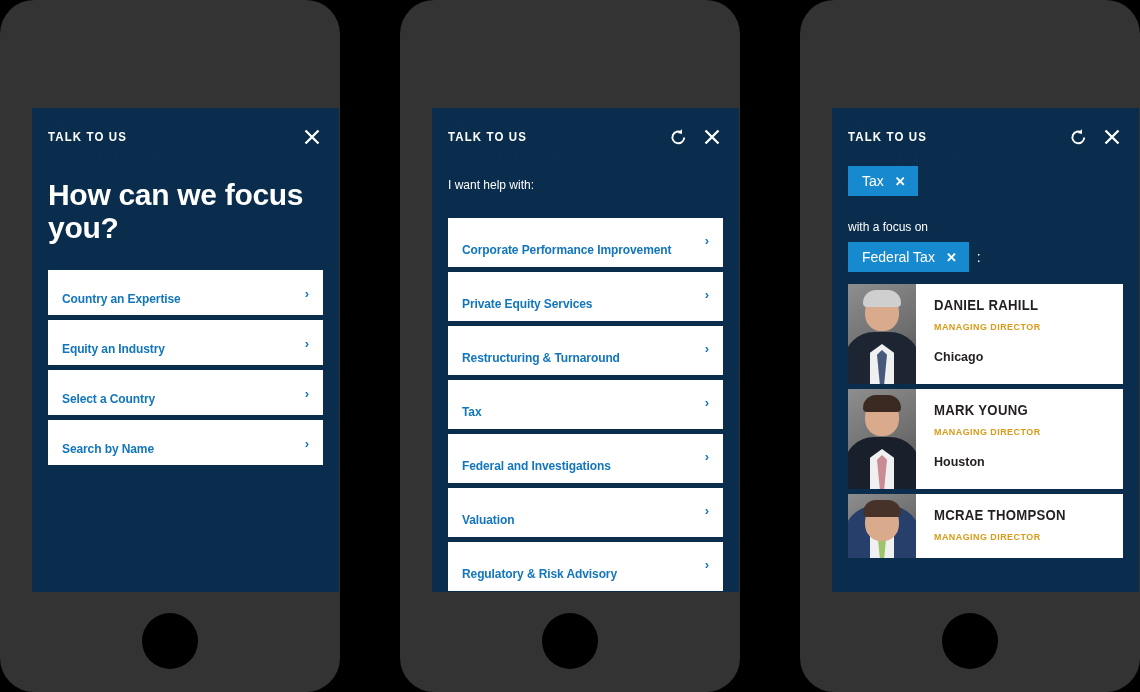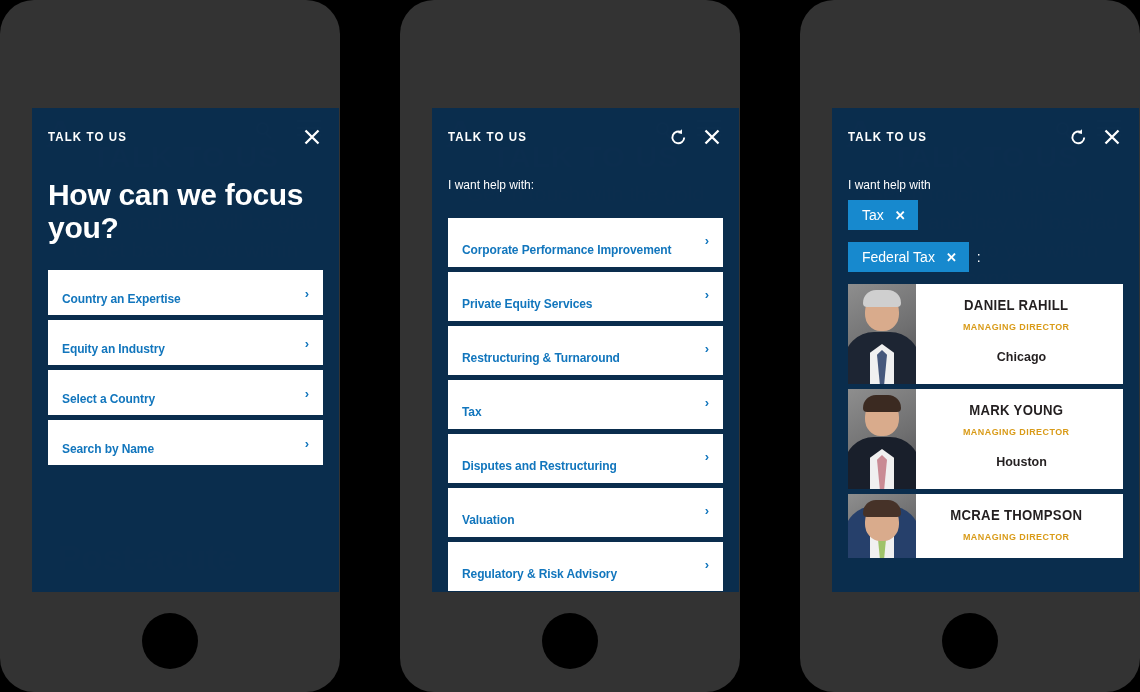--- a/index.html
+++ b/index.html
@@ -311,21 +311,20 @@
   .p2 .tie  { background: #c98b94; }
   .p3 .hair { background: #463228; }
   .p3 .body { background: #26406b; }
   .p3 .tie  { background: #9fc36a; }
 
   .person-info {
     flex: 1;
     padding: 13px 14px 0 18px;
     display: flex;
     flex-direction: column;
-    text-align: center;
   }
   .person-name {
     color: #231f20;
     font-size: 14px;
     font-weight: bold;
     letter-spacing: 0.3px;
     font-family: "Liberation Sans Narrow", "Liberation Sans", sans-serif;
     transform: scaleX(0.94);
     transform-origin: left center;
   }
@@ -452,21 +451,21 @@
           </div>
           <div class="option">
             <span class="option-label">Restructuring &amp; Turnaround</span>
             <span class="option-chev">›</span>
           </div>
           <div class="option">
             <span class="option-label">Tax</span>
             <span class="option-chev">›</span>
           </div>
           <div class="option">
-            <span class="option-label">Disputes and Restructuring</span>
+            <span class="option-label">Federal and Investigations</span>
             <span class="option-chev">›</span>
           </div>
           <div class="option">
             <span class="option-label">Valuation</span>
             <span class="option-chev">›</span>
           </div>
           <div class="option">
             <span class="option-label">Regulatory &amp; Risk Advisory</span>
             <span class="option-chev">›</span>
           </div>
@@ -502,29 +501,29 @@
               </svg>
             </div>
             <div class="ic">
               <svg width="20" height="20" viewBox="0 0 20 20">
                   <path d="M3.5 3.5 L16.5 16.5 M16.5 3.5 L3.5 16.5" stroke="#ffffff" stroke-width="2.3"></path>
                 </svg>
             </div>
           </div>
         </div>
 
-        <div class="prompt tight">I want help with</div>
 
         <div class="chip-row">
           <div class="chip">
             <span>Tax</span>
             <span class="chip-x">✕</span>
           </div>
         </div>
 
+        <div class="prompt tight">with a focus on</div>
 
         <div class="chip-row">
           <div class="chip">
             <span>Federal Tax</span>
             <span class="chip-x">✕</span>
           </div>
           <span class="chip-colon">:</span>
         </div>
 
         <div class="people">

